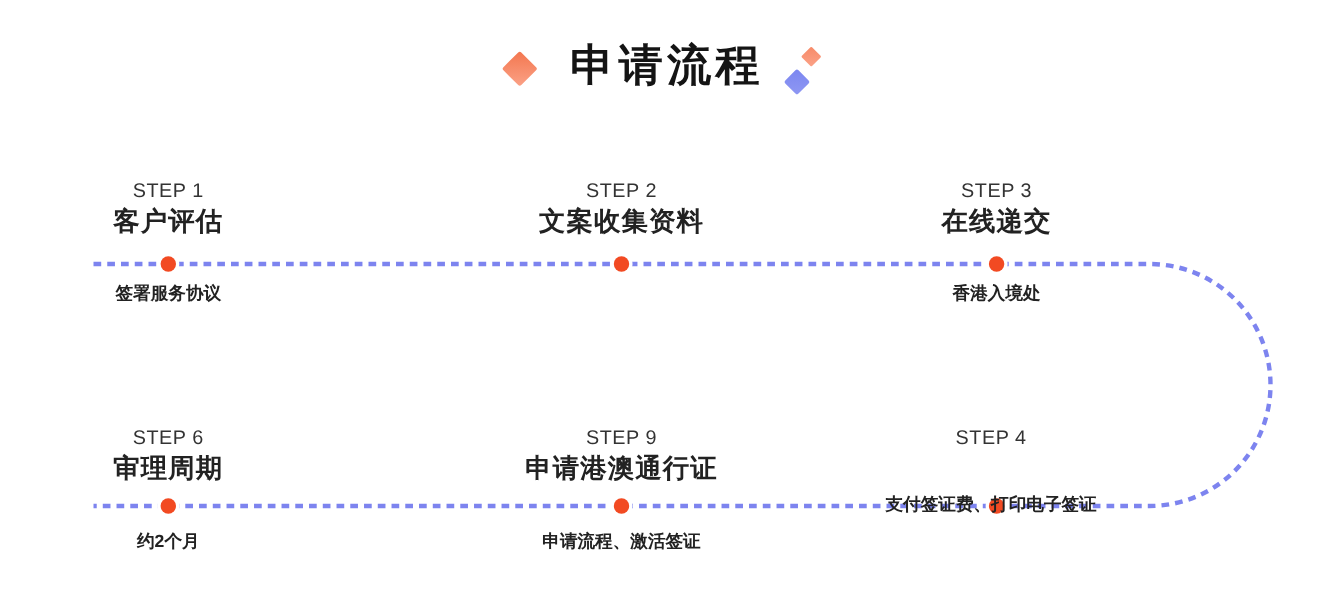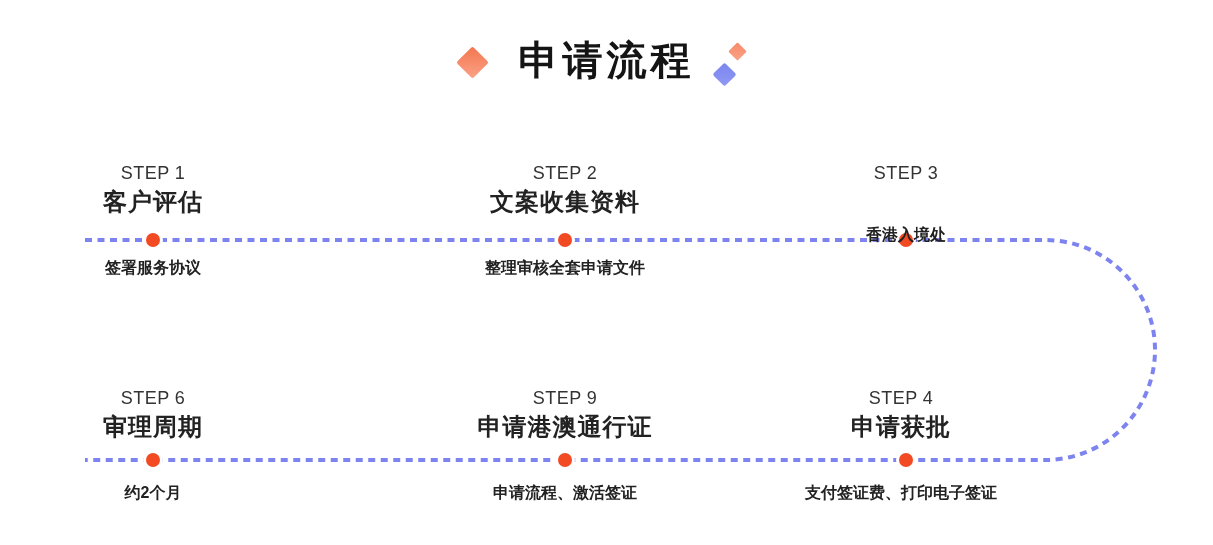--- a/index.html
+++ b/index.html
@@ -120,36 +120,35 @@
   </svg>
 
   <div class="step top" style="left:153px">
     <div class="step-label">STEP 1</div>
     <div class="step-name">客户评估</div>
     <div class="step-desc">签署服务协议</div>
   </div>
   <div class="step top" style="left:565px">
     <div class="step-label">STEP 2</div>
     <div class="step-name">文案收集资料</div>
-    <div class="step-desc">整理审核全套申请文件</div>
   </div>
   <div class="step top" style="left:906px">
     <div class="step-label">STEP 3</div>
+    <div class="step-name">在线递交</div>
     <div class="step-desc">香港入境处</div>
   </div>
 
   <div class="step bottom" style="left:153px">
     <div class="step-label">STEP 6</div>
     <div class="step-name">审理周期</div>
     <div class="step-desc">约2个月</div>
   </div>
   <div class="step bottom" style="left:565px">
     <div class="step-label">STEP 9</div>
     <div class="step-name">申请港澳通行证</div>
     <div class="step-desc">申请流程、激活签证</div>
   </div>
   <div class="step bottom" style="left:901px">
     <div class="step-label">STEP 4</div>
-    <div class="step-name">申请获批</div>
     <div class="step-desc">支付签证费、打印电子签证</div>
   </div>
 
 </div>
 
 </body></html>

